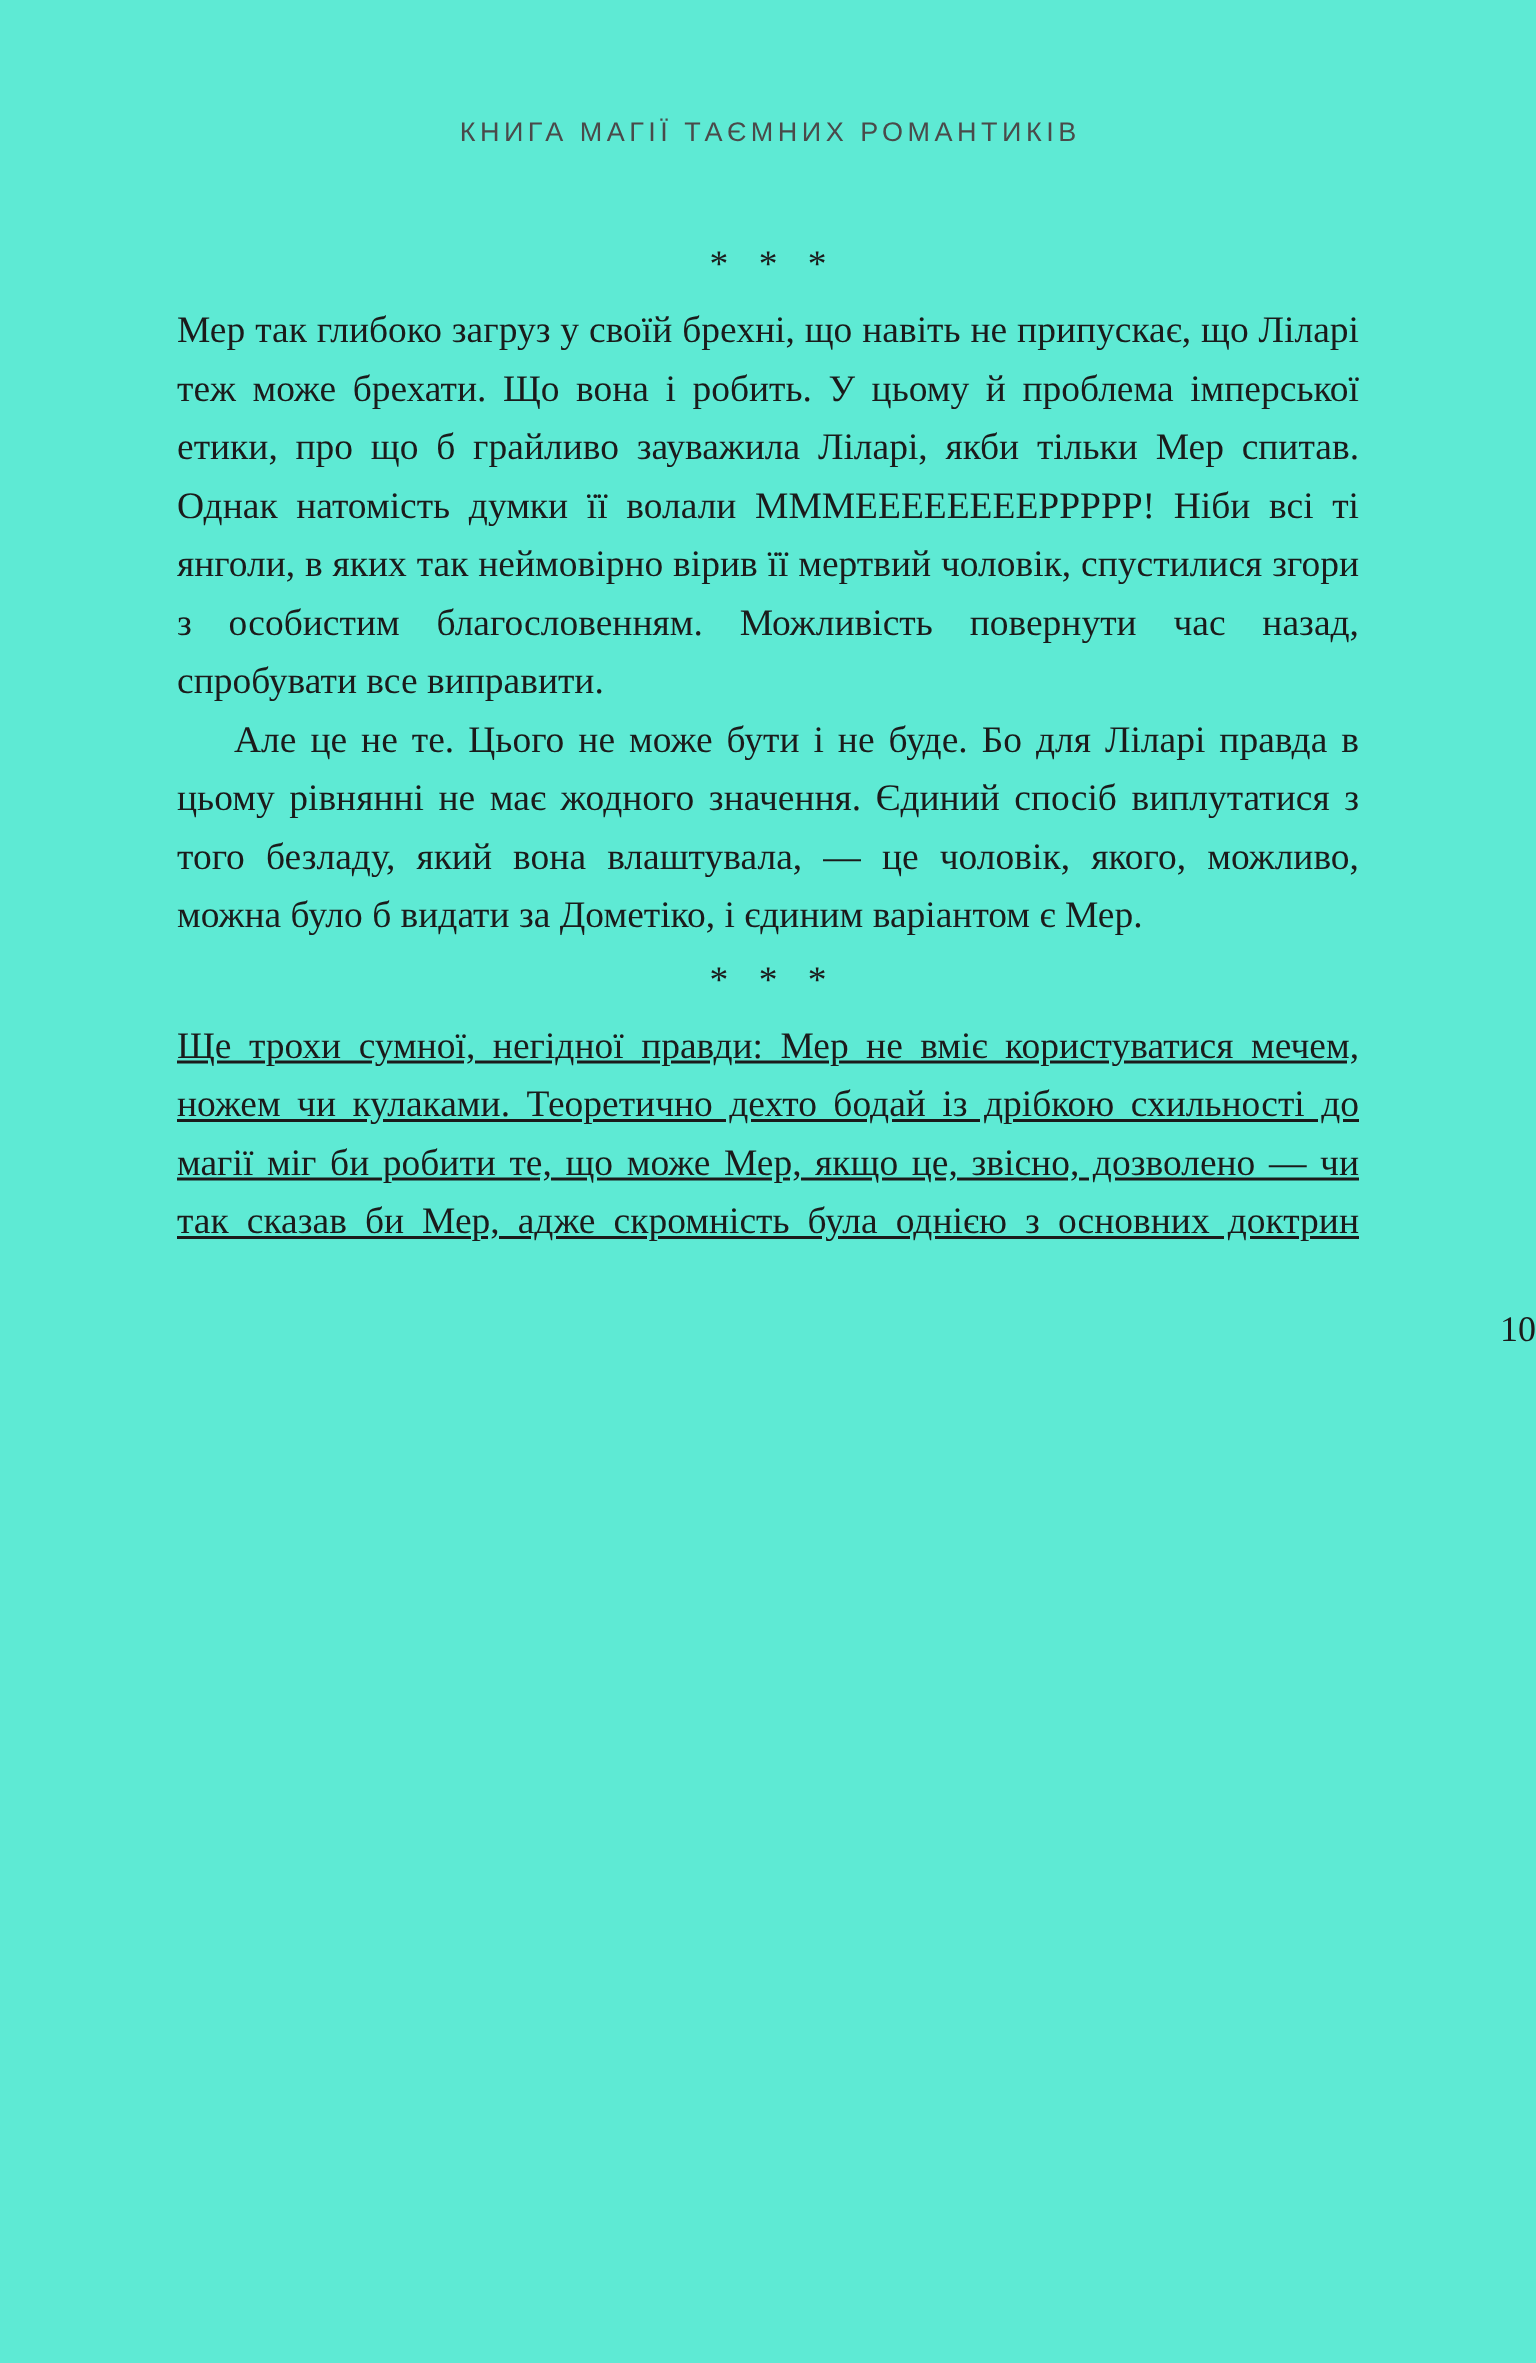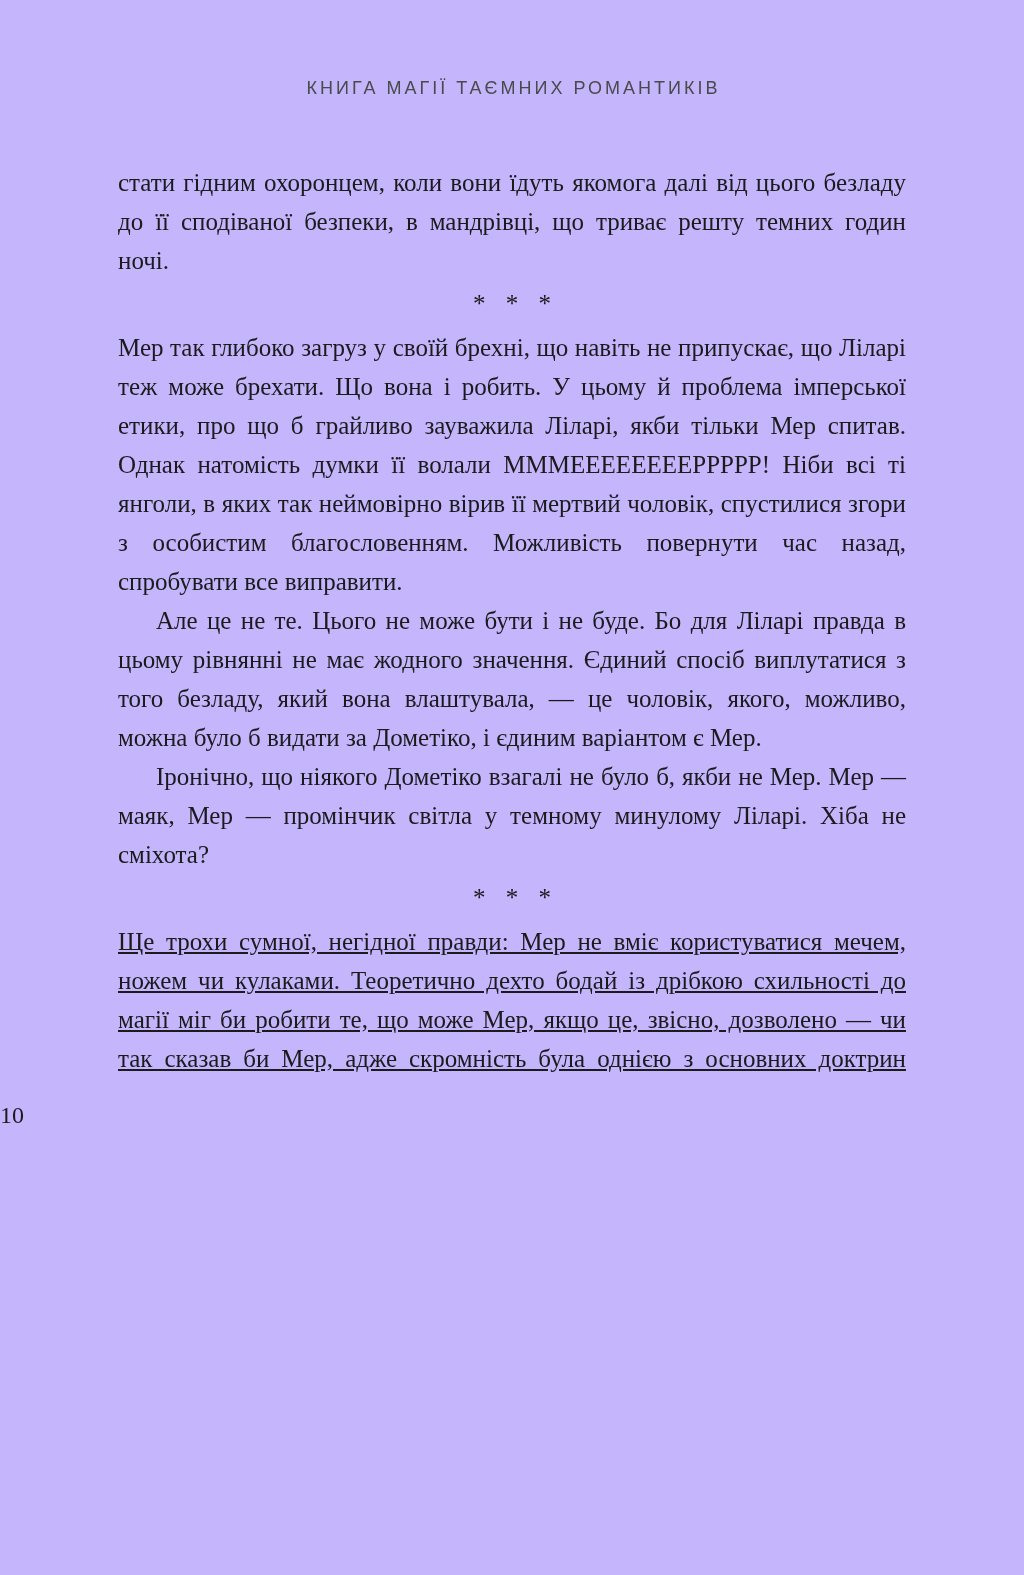--- a/index.html
+++ b/index.html
@@ -6,21 +6,21 @@
   html, body { background: #ffffff; }
   body {
     width: 1024px;
     height: 1575px;
     font-family: "Liberation Serif", serif;
     color: #1b1b1b;
   }
   .page {
     width: 1024px;
     height: 1575px;
-    background: #c4b5fd;
+    background: #5eead4;
     overflow: hidden;
   }
   .running-head {
     margin-top: 78px;
     text-align: center;
     font-family: "Liberation Sans", sans-serif;
     font-size: 18px;
     font-weight: 400;
     letter-spacing: 3px;
     padding-left: 3px; 
@@ -41,44 +41,42 @@
   p.justify-last { text-align-last: justify; text-decoration: underline; }
   .separator {
     text-align: center;
     font-size: 25px;
     line-height: 28px;
     margin: 10px 0;
     word-spacing: 14px;
     color: #1b1b1b;
   }
   .page-number {
-    margin-top: 24px;
-    text-align: left;
+    margin-top: 40px;
+    text-align: right;
     font-size: 24px;
     color: #1b1b1b;
   }
 </style>
 </head>
 <body>
 
 <div class="page">
 
   <div class="running-head">КНИГА МАГІЇ ТАЄМНИХ РОМАНТИКІВ</div>
 
   <div class="body-text" lang="uk">
 
-    <p class="para">стати гідним охоронцем, коли вони їдуть якомога далі від цього безладу до її сподіваної безпеки, в мандрівці, що триває решту темних годин ночі.</p>
 
     <div class="separator">* * *</div>
 
     <p class="para">Мер так глибоко загруз у своїй брехні, що навіть не припускає, що Ліларі теж може брехати. Що вона і робить. У цьому й проблема імперської етики, про що б грайливо зауважила Ліларі, якби тільки Мер спитав. Однак натомість думки її волали МММЕЕЕЕЕЕЕЕРРРРР! Ніби всі ті янголи, в яких так неймовірно вірив її мертвий чоловік, спустилися згори з особистим благословенням. Можливість повернути час назад, спробувати все виправити.</p>
 
     <p class="para indent">Але це не те. Цього не може бути і не буде. Бо для Ліларі правда в цьому рівнянні не має жодного значення. Єдиний спосіб виплутатися з того безладу, який вона влаштувала, — це чоловік, якого, можливо, можна було б видати за Дометіко, і єдиним варіантом є Мер.</p>
 
-    <p class="para indent">Іронічно, що ніякого Дометіко взагалі не було б, якби не Мер. Мер — маяк, Мер — промінчик світла у темному минулому Ліларі. Хіба не сміхота?</p>
 
 
     <div class="separator">* * *</div>
 
     <p class="para justify-last">Ще трохи сумної, негідної правди: Мер не вміє користуватися мечем, ножем чи кулаками. Теоретично дехто бодай із дрібкою схильності до магії міг би робити те, що може Мер, якщо це, звісно, дозволено — чи так сказав би Мер, адже скромність була однією з основних доктрин</p>
 
   </div>
 
   <div class="page-number">10</div>
 

